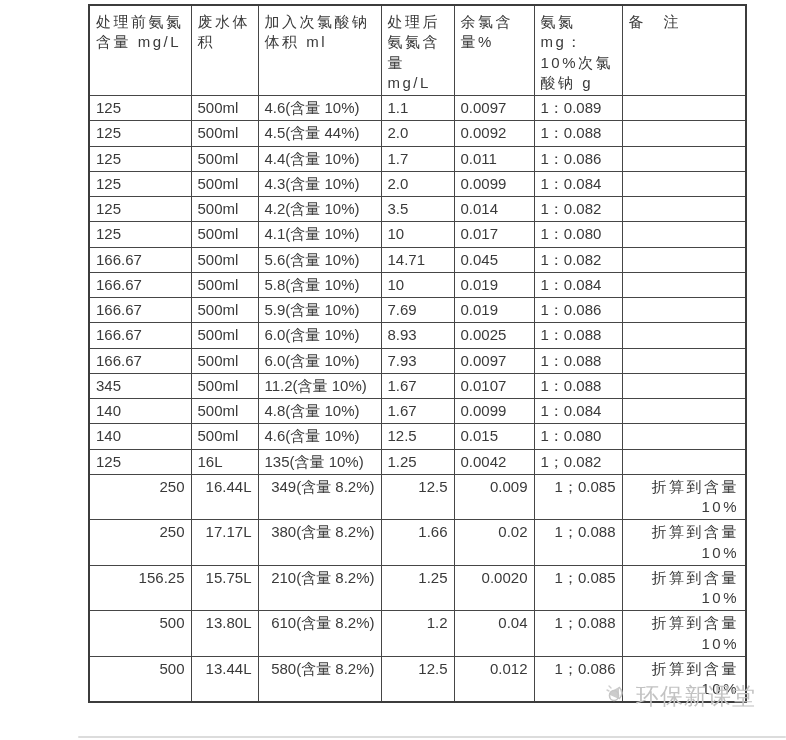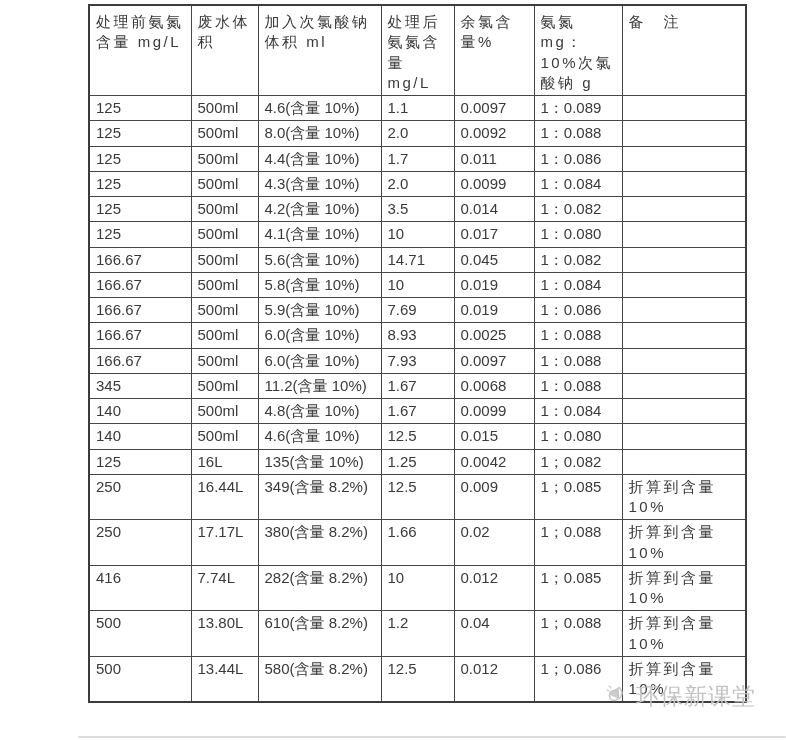--- a/index.html
+++ b/index.html
@@ -22,21 +22,21 @@
     border: 1px solid #464646;
     padding: 2px 6px;
     vertical-align: top;
     text-align: left;
     font-weight: normal;
     overflow: hidden;
     line-height: 1.35;
   }
   thead th { height: 66px; padding-top: 6px; letter-spacing: 2.5px; }
   tbody tr td { height: 23px; white-space: nowrap; }
-  tbody tr.tall td { height: 44px; white-space: normal; }
+  tbody tr.tall td { height: 44px; white-space: normal; text-align: right; }
   tbody tr.tall td:last-child { letter-spacing: 2.5px; }
 
   .watermark {
     position: absolute; left: 606px; top: 681px; width: 150px;
     display: flex; align-items: center; gap: 4px;
     color: #c3c3c3; font-size: 23px; letter-spacing: 1px;
     pointer-events: none;
   }
   .watermark svg { flex: 0 0 auto; }
 
@@ -77,21 +77,21 @@
           <td>500ml</td>
           <td>4.6(含量 10%)</td>
           <td>1.1</td>
           <td>0.0097</td>
           <td>1：0.089</td>
           <td></td>
         </tr>
         <tr>
           <td>125</td>
           <td>500ml</td>
-          <td>8.0(含量 10%)</td>
+          <td>4.5(含量 44%)</td>
           <td>2.0</td>
           <td>0.0092</td>
           <td>1：0.088</td>
           <td></td>
         </tr>
         <tr>
           <td>125</td>
           <td>500ml</td>
           <td>4.4(含量 10%)</td>
           <td>1.7</td>
@@ -169,21 +169,21 @@
           <td>7.93</td>
           <td>0.0097</td>
           <td>1：0.088</td>
           <td></td>
         </tr>
         <tr>
           <td>345</td>
           <td>500ml</td>
           <td>11.2(含量 10%)</td>
           <td>1.67</td>
-          <td>0.0068</td>
+          <td>0.0107</td>
           <td>1：0.088</td>
           <td></td>
         </tr>
         <tr>
           <td>140</td>
           <td>500ml</td>
           <td>4.8(含量 10%)</td>
           <td>1.67</td>
           <td>0.0099</td>
           <td>1：0.084</td>
@@ -219,25 +219,25 @@
         <tr class="tall">
           <td>250</td>
           <td>17.17L</td>
           <td>380(含量 8.2%)</td>
           <td>1.66</td>
           <td>0.02</td>
           <td>1；0.088</td>
           <td>折算到含量 10%</td>
         </tr>
         <tr class="tall">
-          <td>416</td>
-          <td>7.74L</td>
-          <td>282(含量 8.2%)</td>
-          <td>10</td>
-          <td>0.012</td>
+          <td>156.25</td>
+          <td>15.75L</td>
+          <td>210(含量 8.2%)</td>
+          <td>1.25</td>
+          <td>0.0020</td>
           <td>1；0.085</td>
           <td>折算到含量 10%</td>
         </tr>
         <tr class="tall">
           <td>500</td>
           <td>13.80L</td>
           <td>610(含量 8.2%)</td>
           <td>1.2</td>
           <td>0.04</td>
           <td>1；0.088</td>

